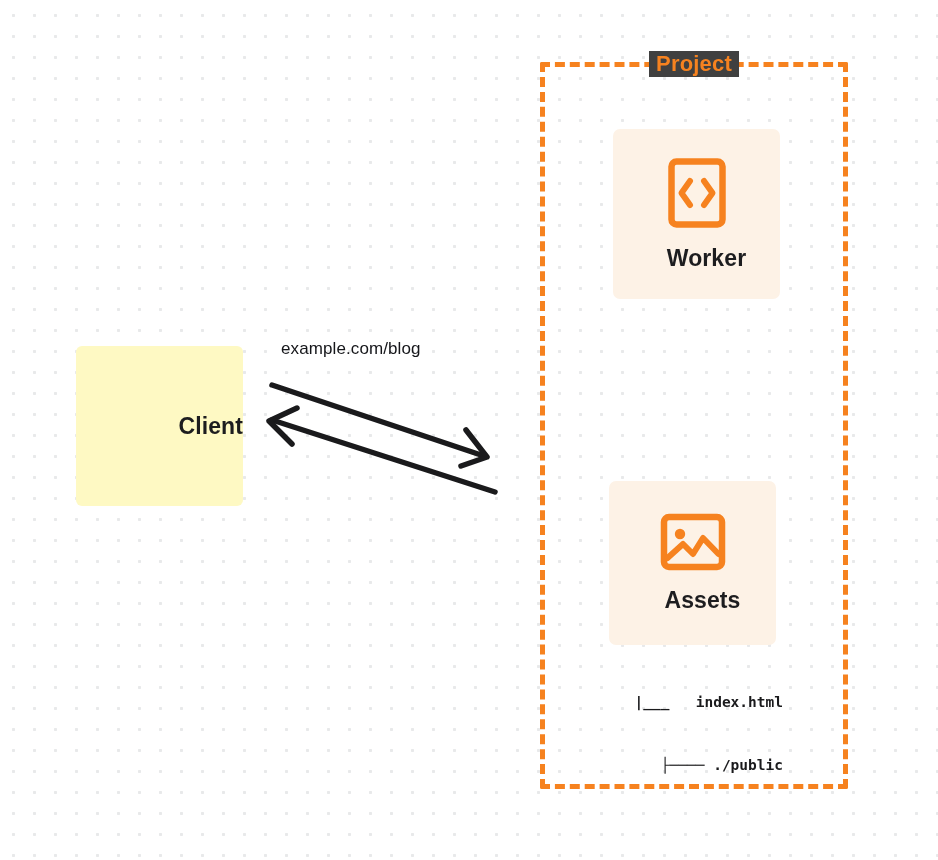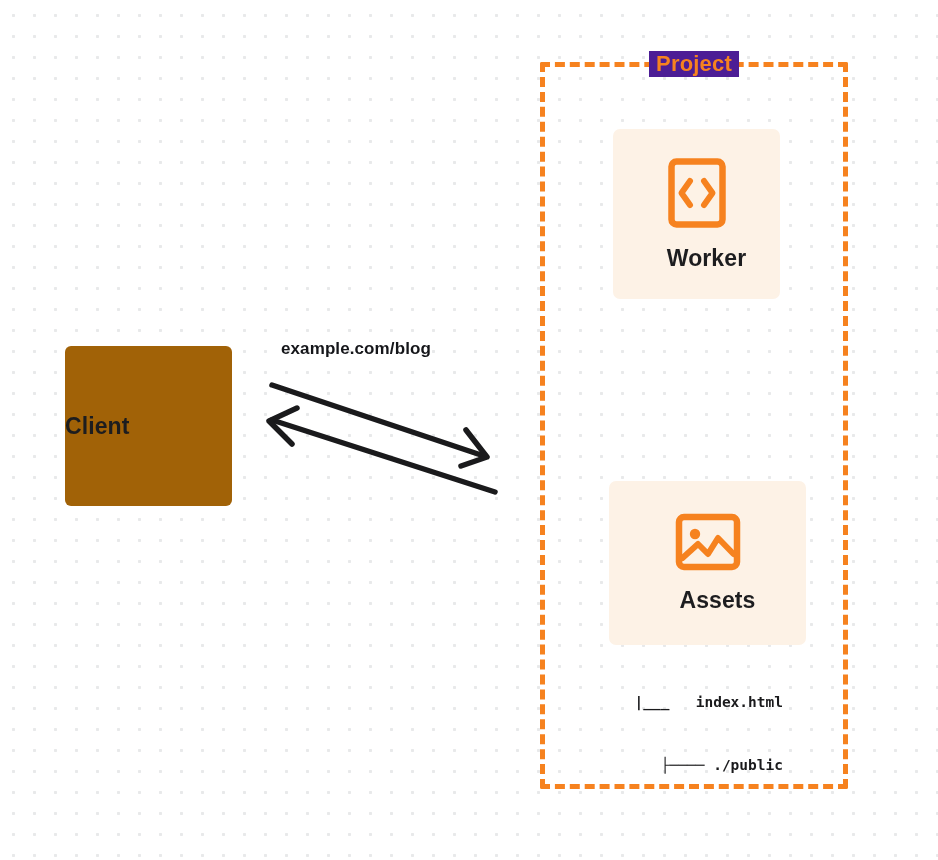--- a/index.html
+++ b/index.html
@@ -19,44 +19,44 @@
   }
 
   .canvas {
     position: absolute;
     inset: 0;
   }
 
   
   #client-node {
     position: absolute;
-    left: 65px;
+    left: 76px;
     top: 346px;
     width: 167px;
     height: 160px;
-    background: #a16207;
+    background: #fef9c3;
     border-radius: 6px;
     display: flex;
     align-items: center;
-    justify-content: flex-start;
+    justify-content: flex-end;
   }
   #client-node .node-title {
     font-size: 23px;
     font-weight: bold;
     color: #1d1d1f;
     letter-spacing: .1px;
   }
 
   
   #edge-label {
     position: absolute;
     left: 281px;
     top: 339px;
     font-size: 17px;
-    font-weight: bold;
+    font-weight: normal;
     color: #15161a;
     letter-spacing: .1px;
     white-space: nowrap;
   }
 
   
   #arrows-svg {
     position: absolute;
     left: 0;
     top: 0;
@@ -74,21 +74,21 @@
     height: 727px;
     border: 5px dashed #f6821f;
     box-sizing: border-box;
     border-radius: 2px;
   }
   #project-label {
     position: absolute;
     left: 50%;
     top: -16px;
     transform: translateX(-50%);
-    background: #4c1d95;
+    background: #404040;
     padding: 0 7px;
     font-size: 22px;
     font-weight: bold;
     color: #f6821f;
     letter-spacing: .2px;
     white-space: nowrap;
   }
 
   
   .inner-node {
@@ -102,21 +102,21 @@
   }
   #worker-node {
     left: 613px;
     top: 129px;
     width: 167px;
     height: 170px;
   }
   #assets-node {
     left: 609px;
     top: 481px;
-    width: 197px;
+    width: 167px;
     height: 164px;
   }
   .inner-node .node-title {
     font-size: 23px;
     font-weight: bold;
     color: #1d1d1f;
     margin-top: 16px;
     letter-spacing: .1px;
     margin-left: 20px;
   }

